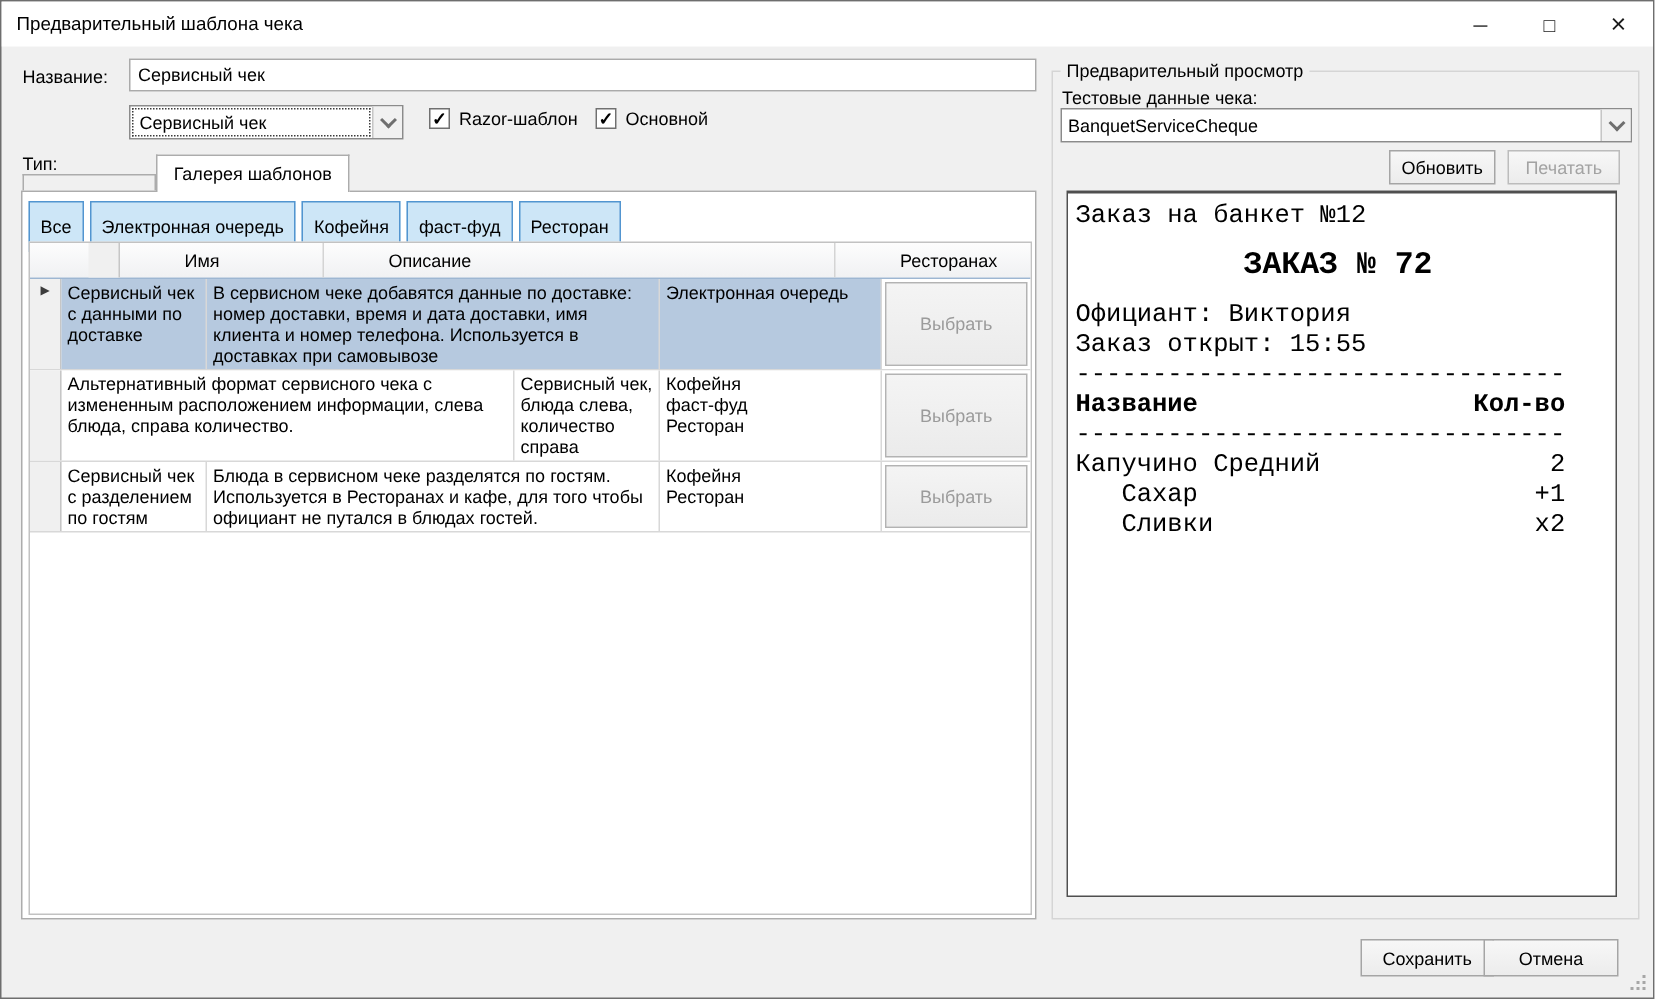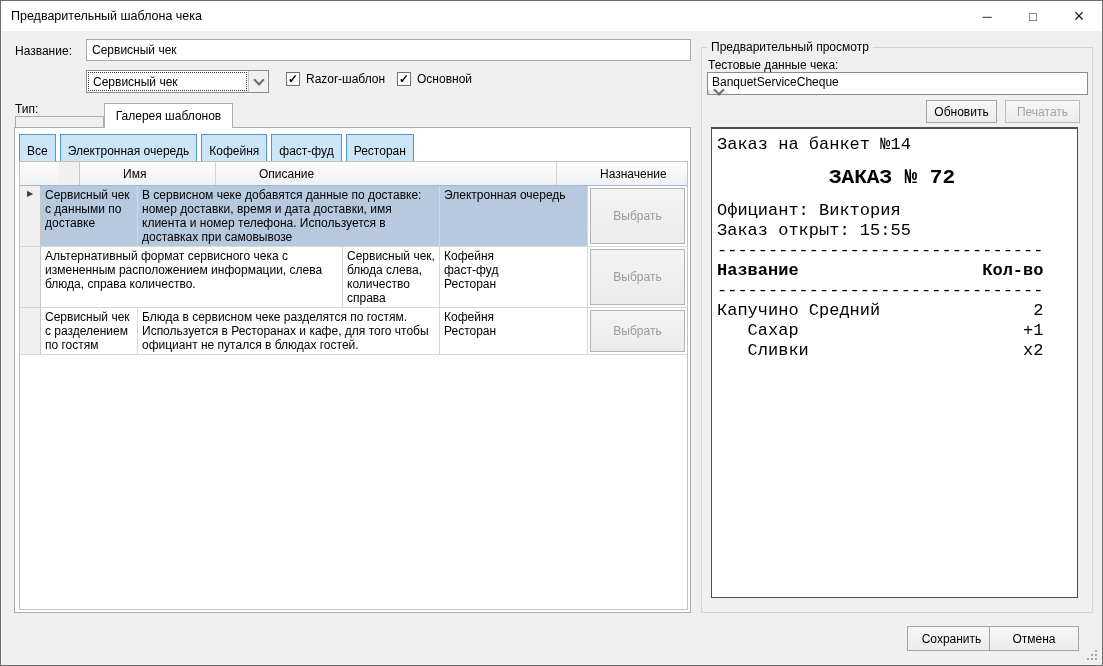--- a/index.html
+++ b/index.html
@@ -55,21 +55,21 @@
   .c-purpose{width:148px;flex:0 0 148px;white-space:pre-line;}
   .c-btn{flex:1;border-right:none;padding:2px;display:flex;}
   .row-arrow{font-size:8px;color:#3c3c3c;line-height:8px;}
   .grid-row.selected .c-name,.grid-row.selected .c-desc,.grid-row.selected .c-purpose{background:#b6c9df;}
   .select-btn{flex:1;margin:0;border:1px solid #b3b3b3;background:linear-gradient(#f4f4f4,#ebebeb);
     color:#9b9b9b;font-family:"Liberation Sans",sans-serif;font-size:12px;}
   
   .groupbox{position:absolute;left:700px;top:46px;width:392px;height:566px;box-sizing:border-box;border:1px solid #d5d5d5;}
   .groupbox-label{position:absolute;left:706px;top:39px;background:#f0f0f0;padding:0 4px;z-index:2;white-space:nowrap;}
   .lbl-testdata{left:707px;top:57px;}
-  .combo-testdata{left:706px;top:71px;width:381px;height:23px;flex-direction:column;}
+  .combo-testdata{left:706px;top:71px;width:381px;height:23px;}
   .btn{position:absolute;box-sizing:border-box;border:1px solid #a5a5a5;background:linear-gradient(#f7f7f7,#ececec);
     font-family:"Liberation Sans",sans-serif;font-size:12px;color:#000;display:flex;align-items:center;justify-content:center;}
   .btn-refresh{left:925px;top:99px;width:71px;height:23px;}
   .btn-print{left:1004px;top:99px;width:75px;height:23px;color:#a3a3a3;border-color:#bcbcbc;}
   .btn-save{left:906px;top:625px;width:89px;height:25px;}
   .btn-cancel{left:988px;top:625px;width:90px;height:25px;}
   
   .receipt{position:absolute;left:710px;top:126px;width:367px;height:471px;box-sizing:border-box;background:#fff;
     border:1px solid #4f4f4f;border-top-width:2px;padding:6px 0 0 5px;overflow:hidden;
     font-family:"Liberation Mono","DejaVu Sans Mono",monospace;font-size:17px;line-height:20px;color:#000;}
@@ -137,21 +137,21 @@
       <div class="filter-btn">Кофейня</div>
       <div class="filter-btn">фаст-фуд</div>
       <div class="filter-btn">Ресторан</div>
     </div>
 
     <div class="grid">
       <div class="grid-head">
         <div class="hcell c-rowhdr"></div>
         <div class="hcell c-name">Имя</div>
         <div class="hcell c-desc">Описание</div>
-        <div class="hcell c-purpose">Назначение</div>
+        <div class="hcell c-purpose">Ресторанах</div>
         <div class="hcell c-btn"></div>
       </div>
 
       <div class="grid-row selected">
         <div class="cell c-rowhdr">
             <span class="row-arrow">▶</span>
           </div>
         <div class="cell c-name">Сервисный чек с данными по доставке</div>
         <div class="cell c-desc">В сервисном чеке добавятся данные по доставке: номер доставки, время и дата доставки, имя клиента и номер телефона. Используется в доставках при самовывозе</div>
         <div class="cell c-purpose">Электронная очередь</div>
@@ -193,21 +193,21 @@
     <div class="combo-text">BanquetServiceCheque</div>
     <div class="combo-arrow">
         <span class="chev"></span>
       </div>
   </div>
 
   <div class="btn btn-refresh">Обновить</div>
   <div class="btn btn-print">Печатать</div>
 
   <div class="receipt">
-    <pre>Заказ на банкет №14</pre>
+    <pre>Заказ на банкет №12</pre>
     <div class="r-title">ЗАКАЗ № 72</div>
     <pre>Официант: Виктория
 Заказ открыт: 15:55</pre>
     <pre>--------------------------------</pre>
     <pre class="b">Название                  Кол-во</pre>
     <pre>--------------------------------</pre>
     <pre>Капучино Средний               2
    Сахар                      +1
    Сливки                     x2</pre>
   </div>

